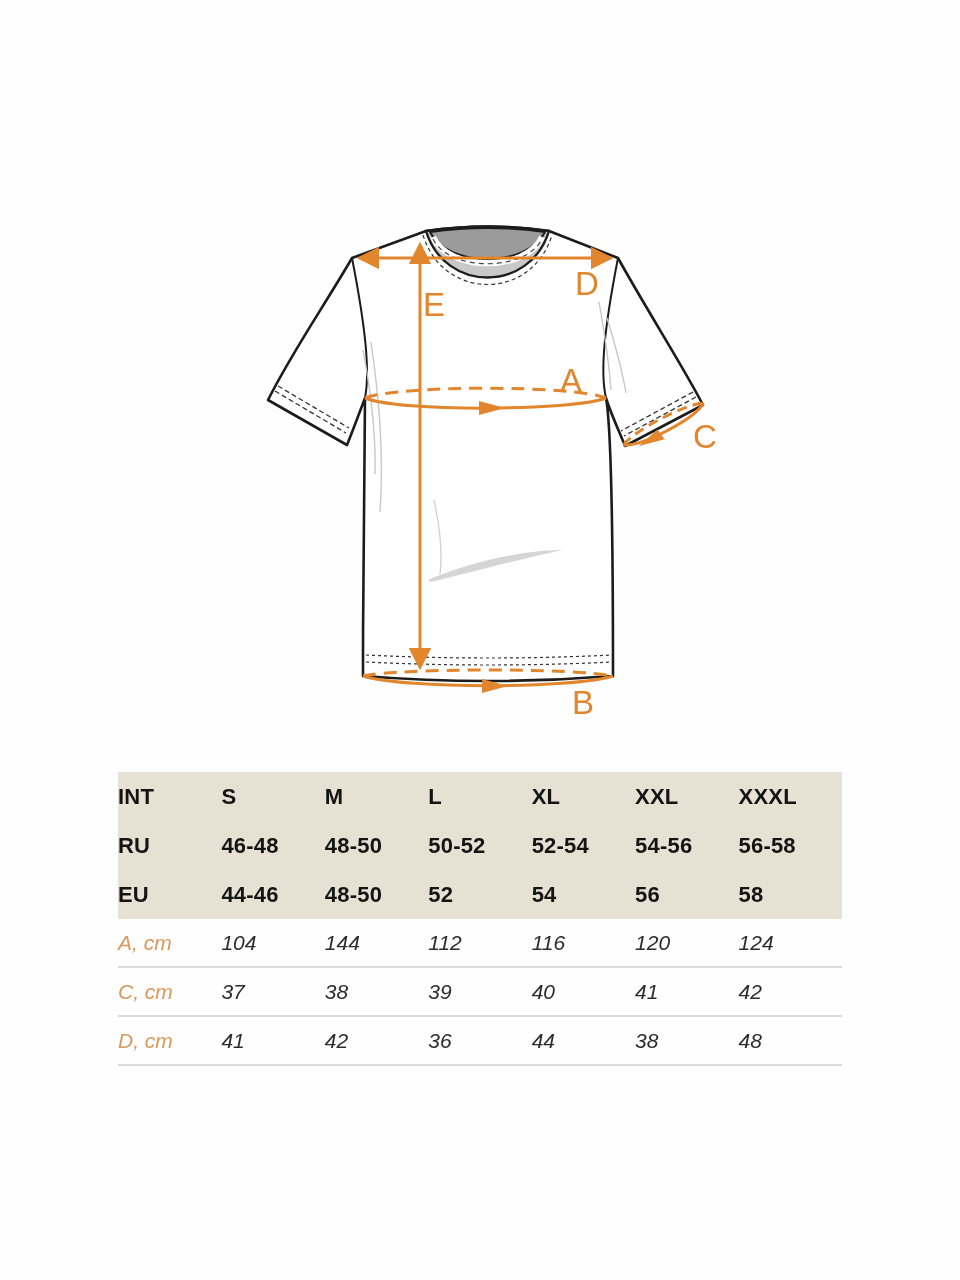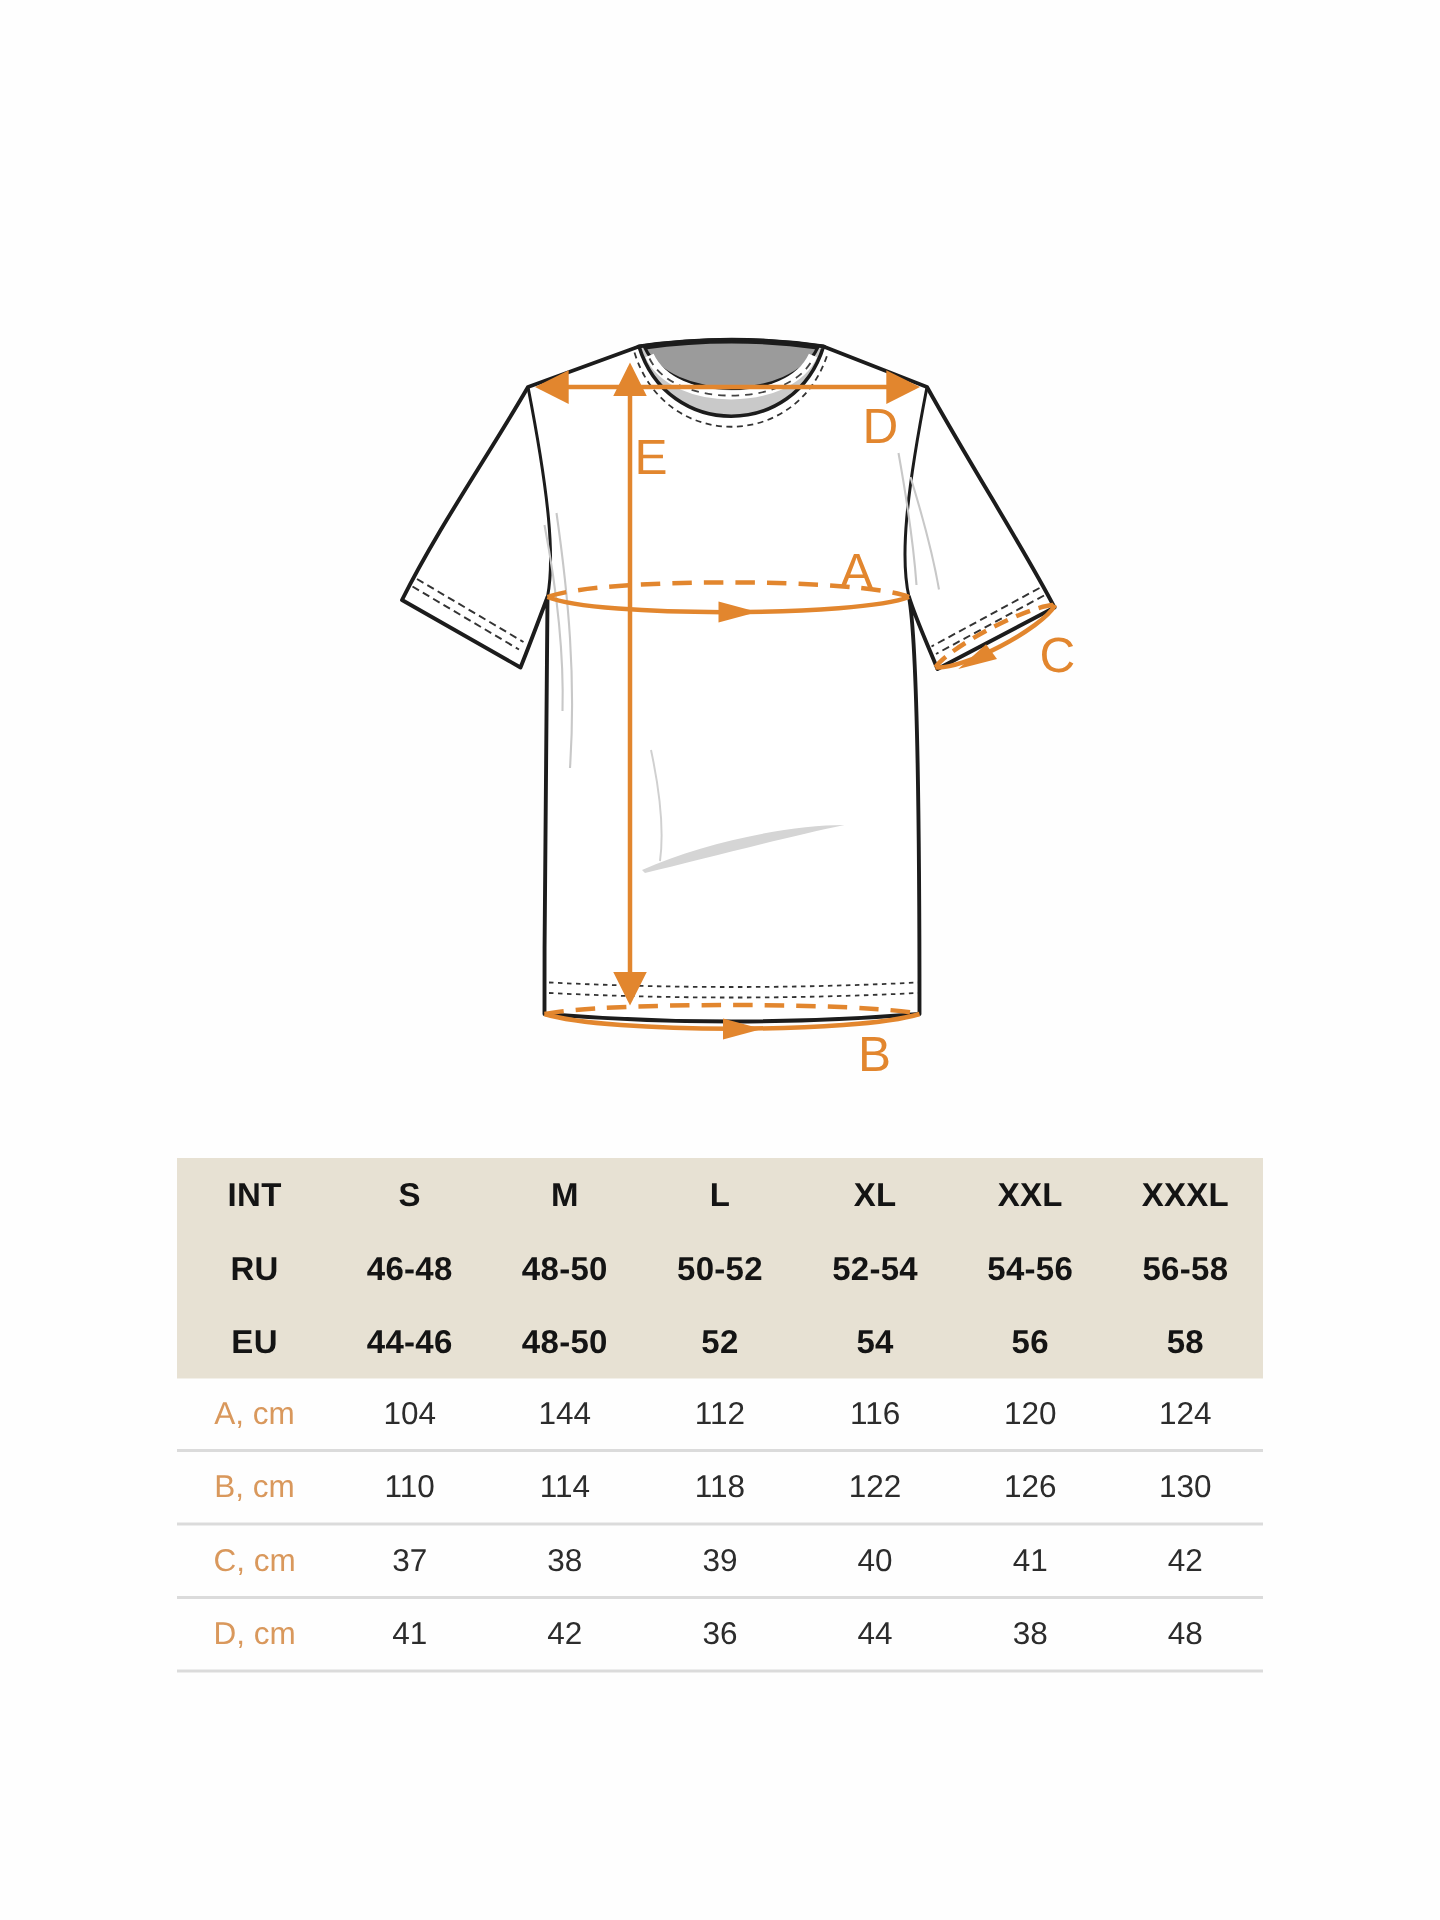--- a/index.html
+++ b/index.html
@@ -11,24 +11,24 @@
     overflow:hidden;
   }
   .diagram{position:absolute;left:0;top:0;width:960px;height:760px;}
   .diagram svg{display:block;}
   .ann-label{font-family:"Liberation Sans", sans-serif;font-size:33px;fill:#E2862E;}
 
   .size-table{
     position:absolute;left:118px;top:772px;width:724px;
   }
   .trow{display:flex;align-items:center;height:49px;box-sizing:border-box;}
-  .tcell{flex:1;text-align:center;}
+  .tcell{flex:1;text-align:left;}
   .thead{background:#E7E1D3;}
   .thead .trow{font-weight:bold;font-size:22px;color:#141414;letter-spacing:.2px;}
-  .tbody .trow{border-bottom:2px solid #DBDBDB;font-size:21px;color:#2C2C2C;}
+  .tbody .trow{border-bottom:2px solid #DBDBDB;font-size:21px;color:#2C2C2C;font-style:italic;}
   .tbody .rlabel{color:#D9985C;}
 </style>
 </head>
 <body>
 
 <div class="page">
 
   <div class="diagram">
     <svg width="960" height="760" viewBox="0 0 960 760">
       <defs>
@@ -137,29 +137,20 @@
       <div class="trow">
         <div class="tcell rlabel">A, cm</div>
         <div class="tcell">104</div>
         <div class="tcell">144</div>
         <div class="tcell">112</div>
         <div class="tcell">116</div>
         <div class="tcell">120</div>
         <div class="tcell">124</div>
       </div>
       <div class="trow">
-        <div class="tcell rlabel">B, cm</div>
-        <div class="tcell">110</div>
-        <div class="tcell">114</div>
-        <div class="tcell">118</div>
-        <div class="tcell">122</div>
-        <div class="tcell">126</div>
-        <div class="tcell">130</div>
-      </div>
-      <div class="trow">
         <div class="tcell rlabel">C, cm</div>
         <div class="tcell">37</div>
         <div class="tcell">38</div>
         <div class="tcell">39</div>
         <div class="tcell">40</div>
         <div class="tcell">41</div>
         <div class="tcell">42</div>
       </div>
       <div class="trow">
         <div class="tcell rlabel">D, cm</div>

